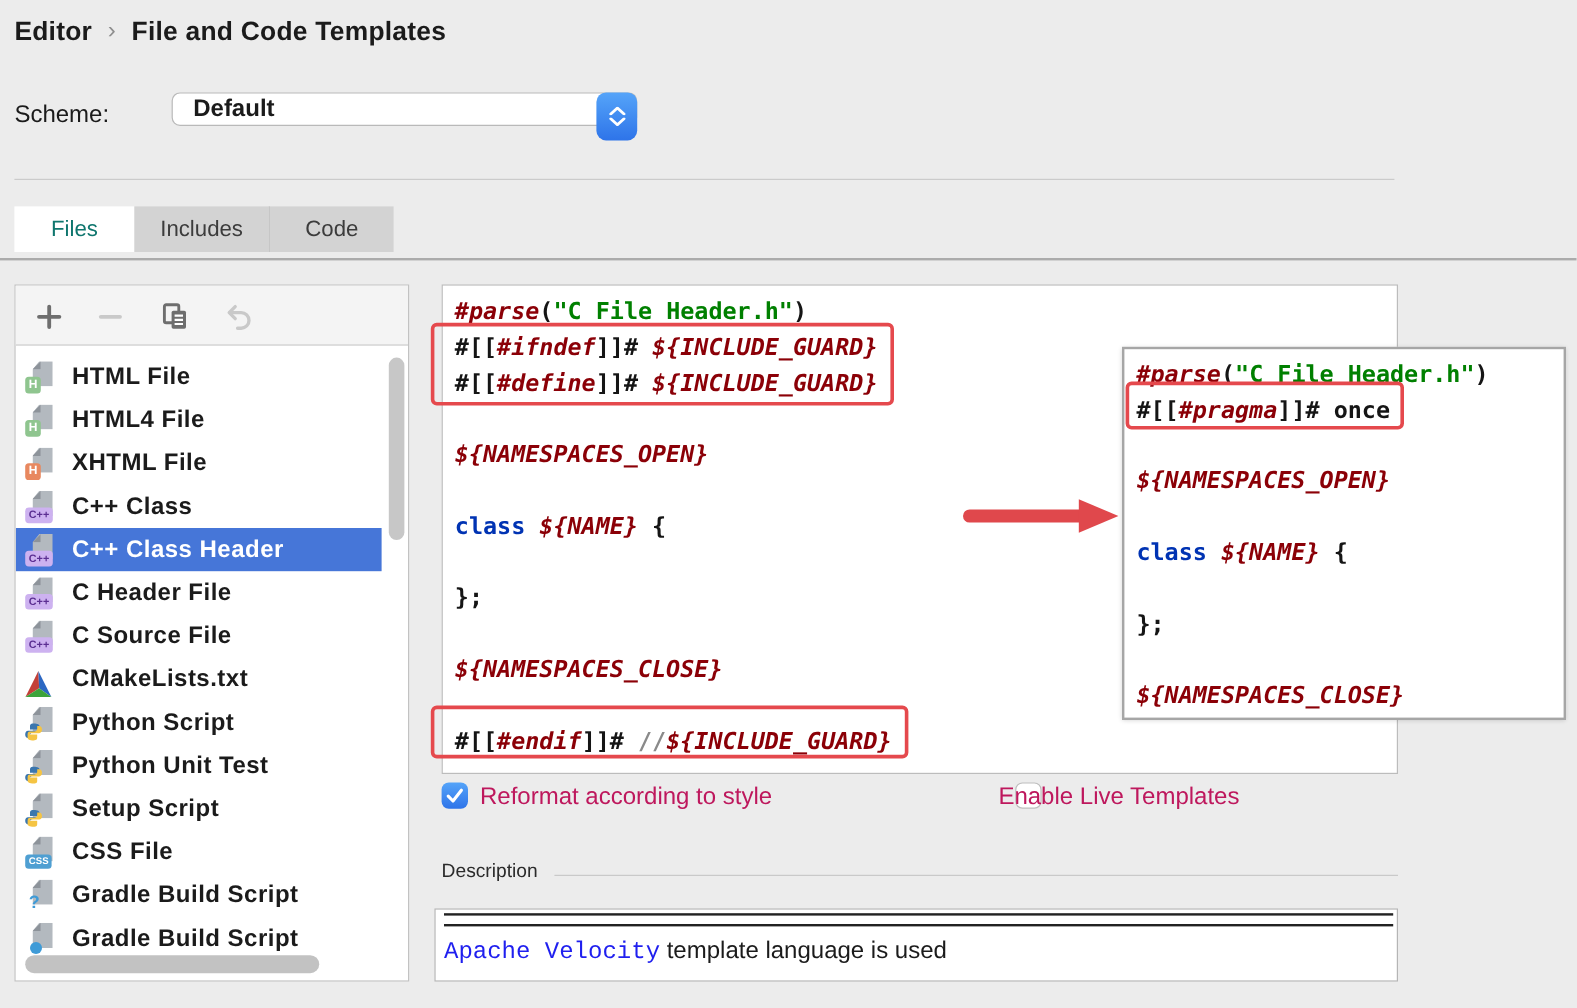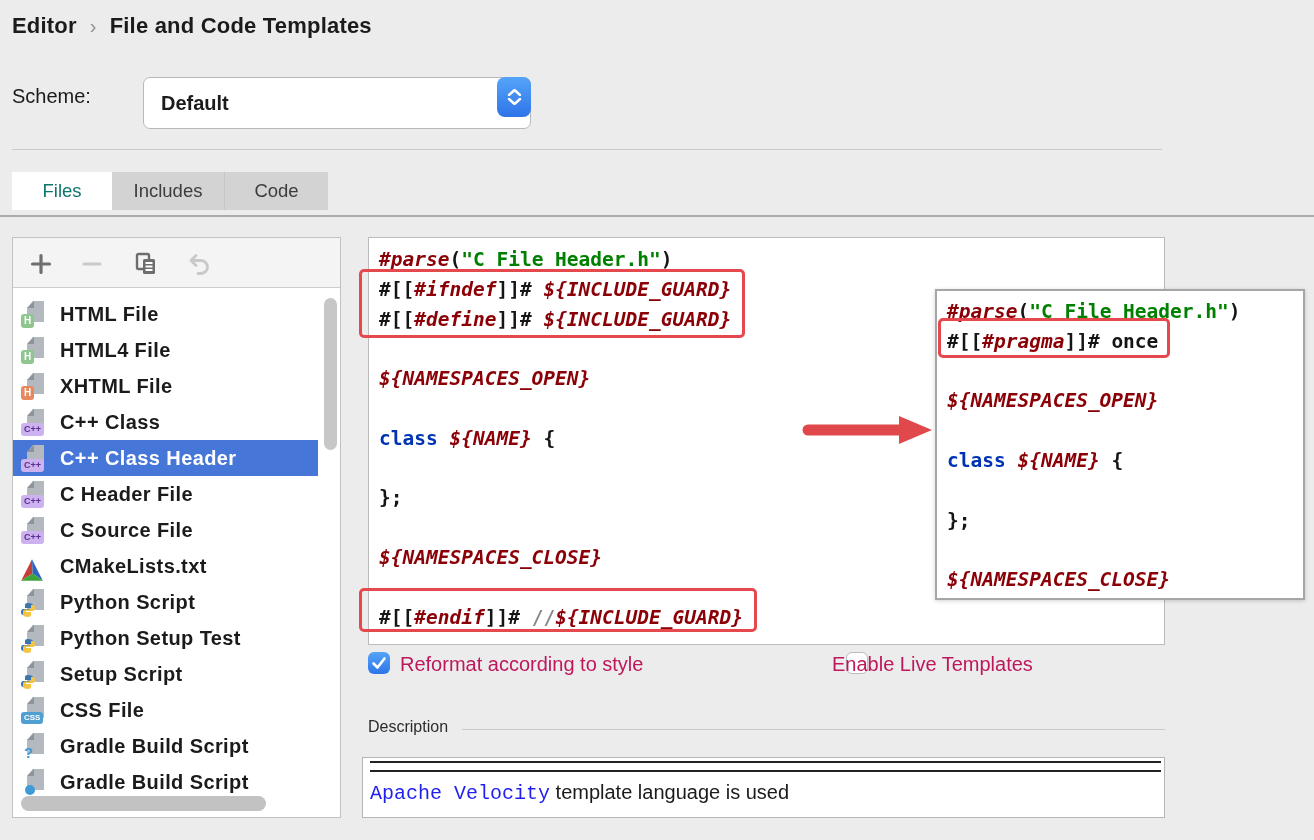--- a/index.html
+++ b/index.html
@@ -6,21 +6,21 @@
   #root{position:relative;width:1314px;height:840px;background:#ececec;overflow:hidden;
         font-family:"Liberation Sans",sans-serif;color:#1b1b1b;}
   .abs{position:absolute;}
 
   
   .crumbs{left:12px;top:13px;display:flex;align-items:center;gap:13px;font-size:22px;font-weight:bold;letter-spacing:.2px;}
   .crumb-sep{color:#8e8e8e;font-weight:normal;font-size:20px;}
 
   
   .scheme-label{left:12px;top:85px;font-size:20px;}
-  .dropdown{left:143px;top:77px;width:388px;height:52px;background:#fff;border:1px solid #b9b9b9;
+  .dropdown{left:143px;top:77px;width:388px;height:28px;background:#fff;border:1px solid #b9b9b9;
             border-radius:7px;box-sizing:border-box;display:flex;align-items:center;}
   .dropdown .val{font-size:20px;font-weight:bold;padding-left:17px;}
   .stepper{position:absolute;right:-1px;top:-1px;width:34px;height:40px;border-radius:8px;
            background:linear-gradient(#55a4f9,#2e74e9);display:flex;flex-direction:column;
            align-items:center;justify-content:center;gap:2px;}
 
   .sep1{left:12px;top:149px;width:1150px;height:1px;background:#cbcbcb;}
 
   
   .tab{top:172px;height:38px;display:flex;align-items:center;justify-content:center;
@@ -239,21 +239,21 @@
         </div>
         <div class="row">
           <span class="licon">
             <span class="page"></span>
             <span class="fold"></span>
             <svg class="ovsvg" width="16" height="16" viewBox="0 0 16 16">
               <path d="M8 1C5.2 1 5 2.4 5 3.4V6h6v1H3.4C1.9 7 1 8.2 1 10s.9 3 2.4 3H5v-2.2C5 9.4 6.1 8.5 7.5 8.5H11c1.4 0 2-1 2-2.4V3.4C13 1.9 11.5 1 8 1z" fill="#3a76ae"></path>
               <path d="M8 15c2.8 0 3-1.4 3-2.4V10H5V9h7.6c1.5 0 2.4-1.2 2.4-3s-.9-3-2.4-3H11v2.2c0 1.4-1.1 2.3-2.5 2.3H5c-1.4 0-2 1-2 2.4v2.6C3 14.1 4.5 15 8 15z" fill="#f5c443"></path>
             </svg>
           </span>
-          <span class="llabel">Python Setup Test</span>
+          <span class="llabel">Python Unit Test</span>
         </div>
         <div class="row">
           <span class="licon">
             <span class="page"></span>
             <span class="fold"></span>
             <svg class="ovsvg" width="16" height="16" viewBox="0 0 16 16">
               <path d="M8 1C5.2 1 5 2.4 5 3.4V6h6v1H3.4C1.9 7 1 8.2 1 10s.9 3 2.4 3H5v-2.2C5 9.4 6.1 8.5 7.5 8.5H11c1.4 0 2-1 2-2.4V3.4C13 1.9 11.5 1 8 1z" fill="#3a76ae"></path>
               <path d="M8 15c2.8 0 3-1.4 3-2.4V10H5V9h7.6c1.5 0 2.4-1.2 2.4-3s-.9-3-2.4-3H11v2.2c0 1.4-1.1 2.3-2.5 2.3H5c-1.4 0-2 1-2 2.4v2.6C3 14.1 4.5 15 8 15z" fill="#f5c443"></path>
             </svg>
           </span>

